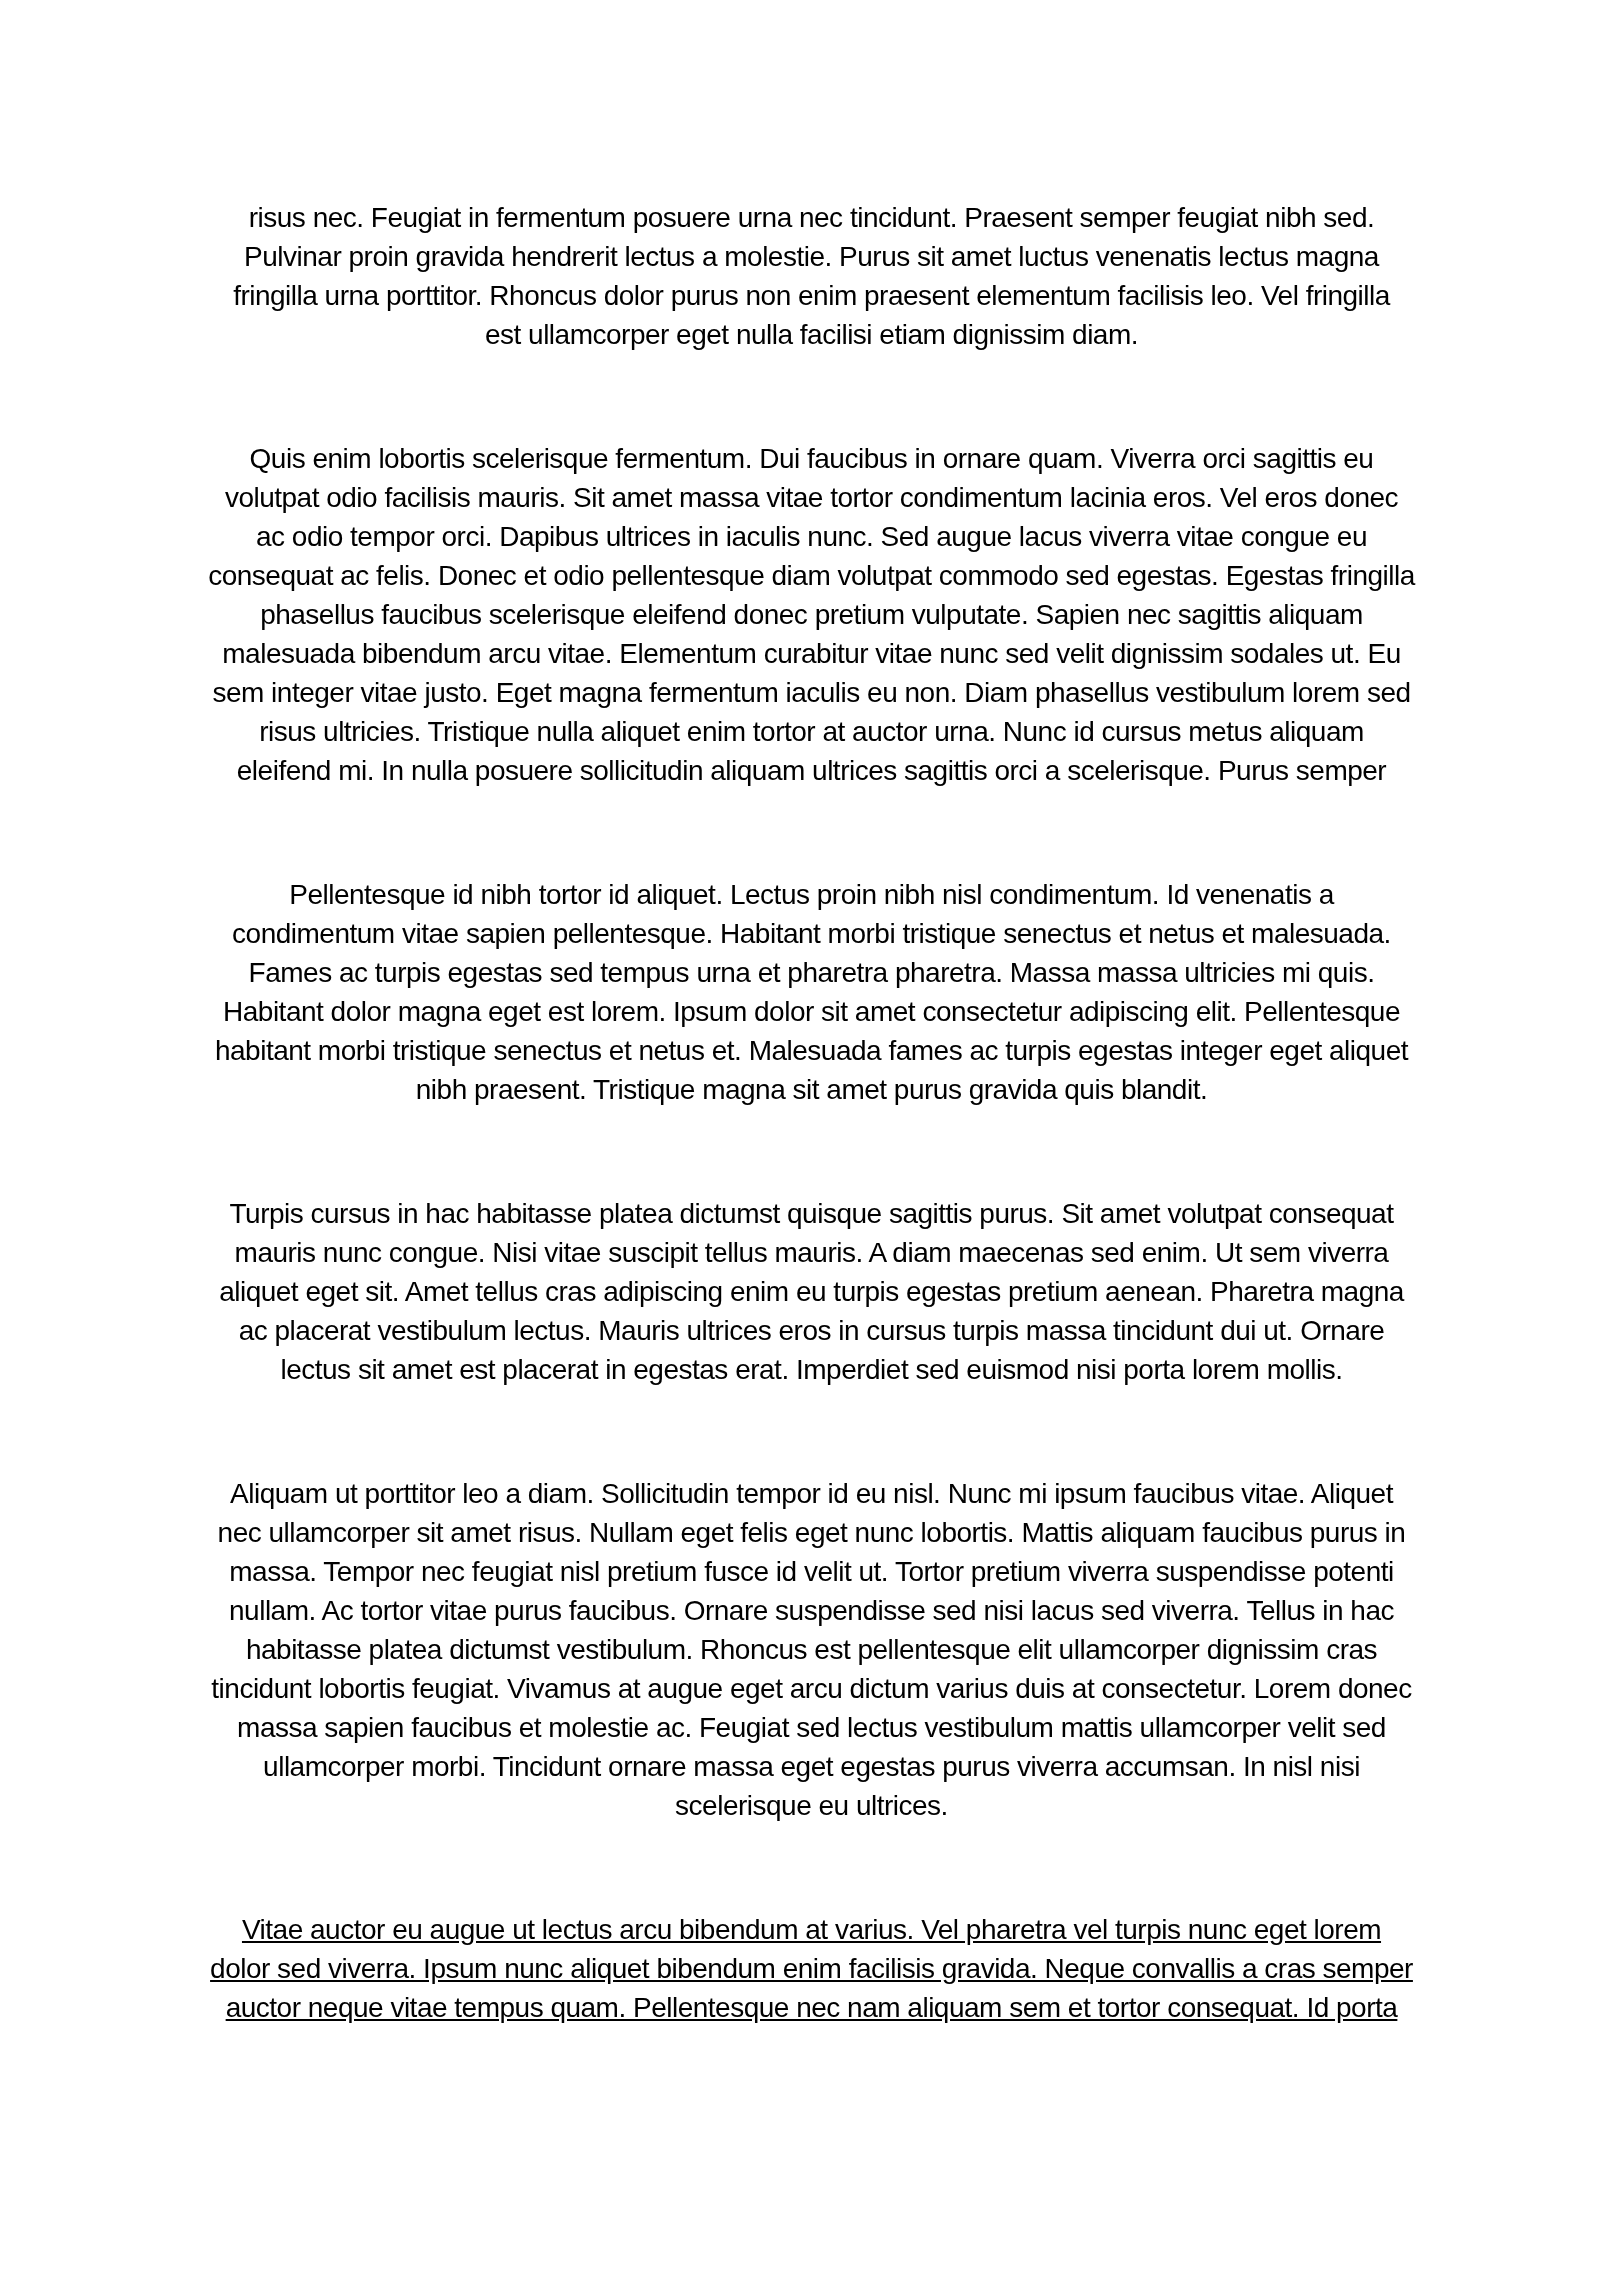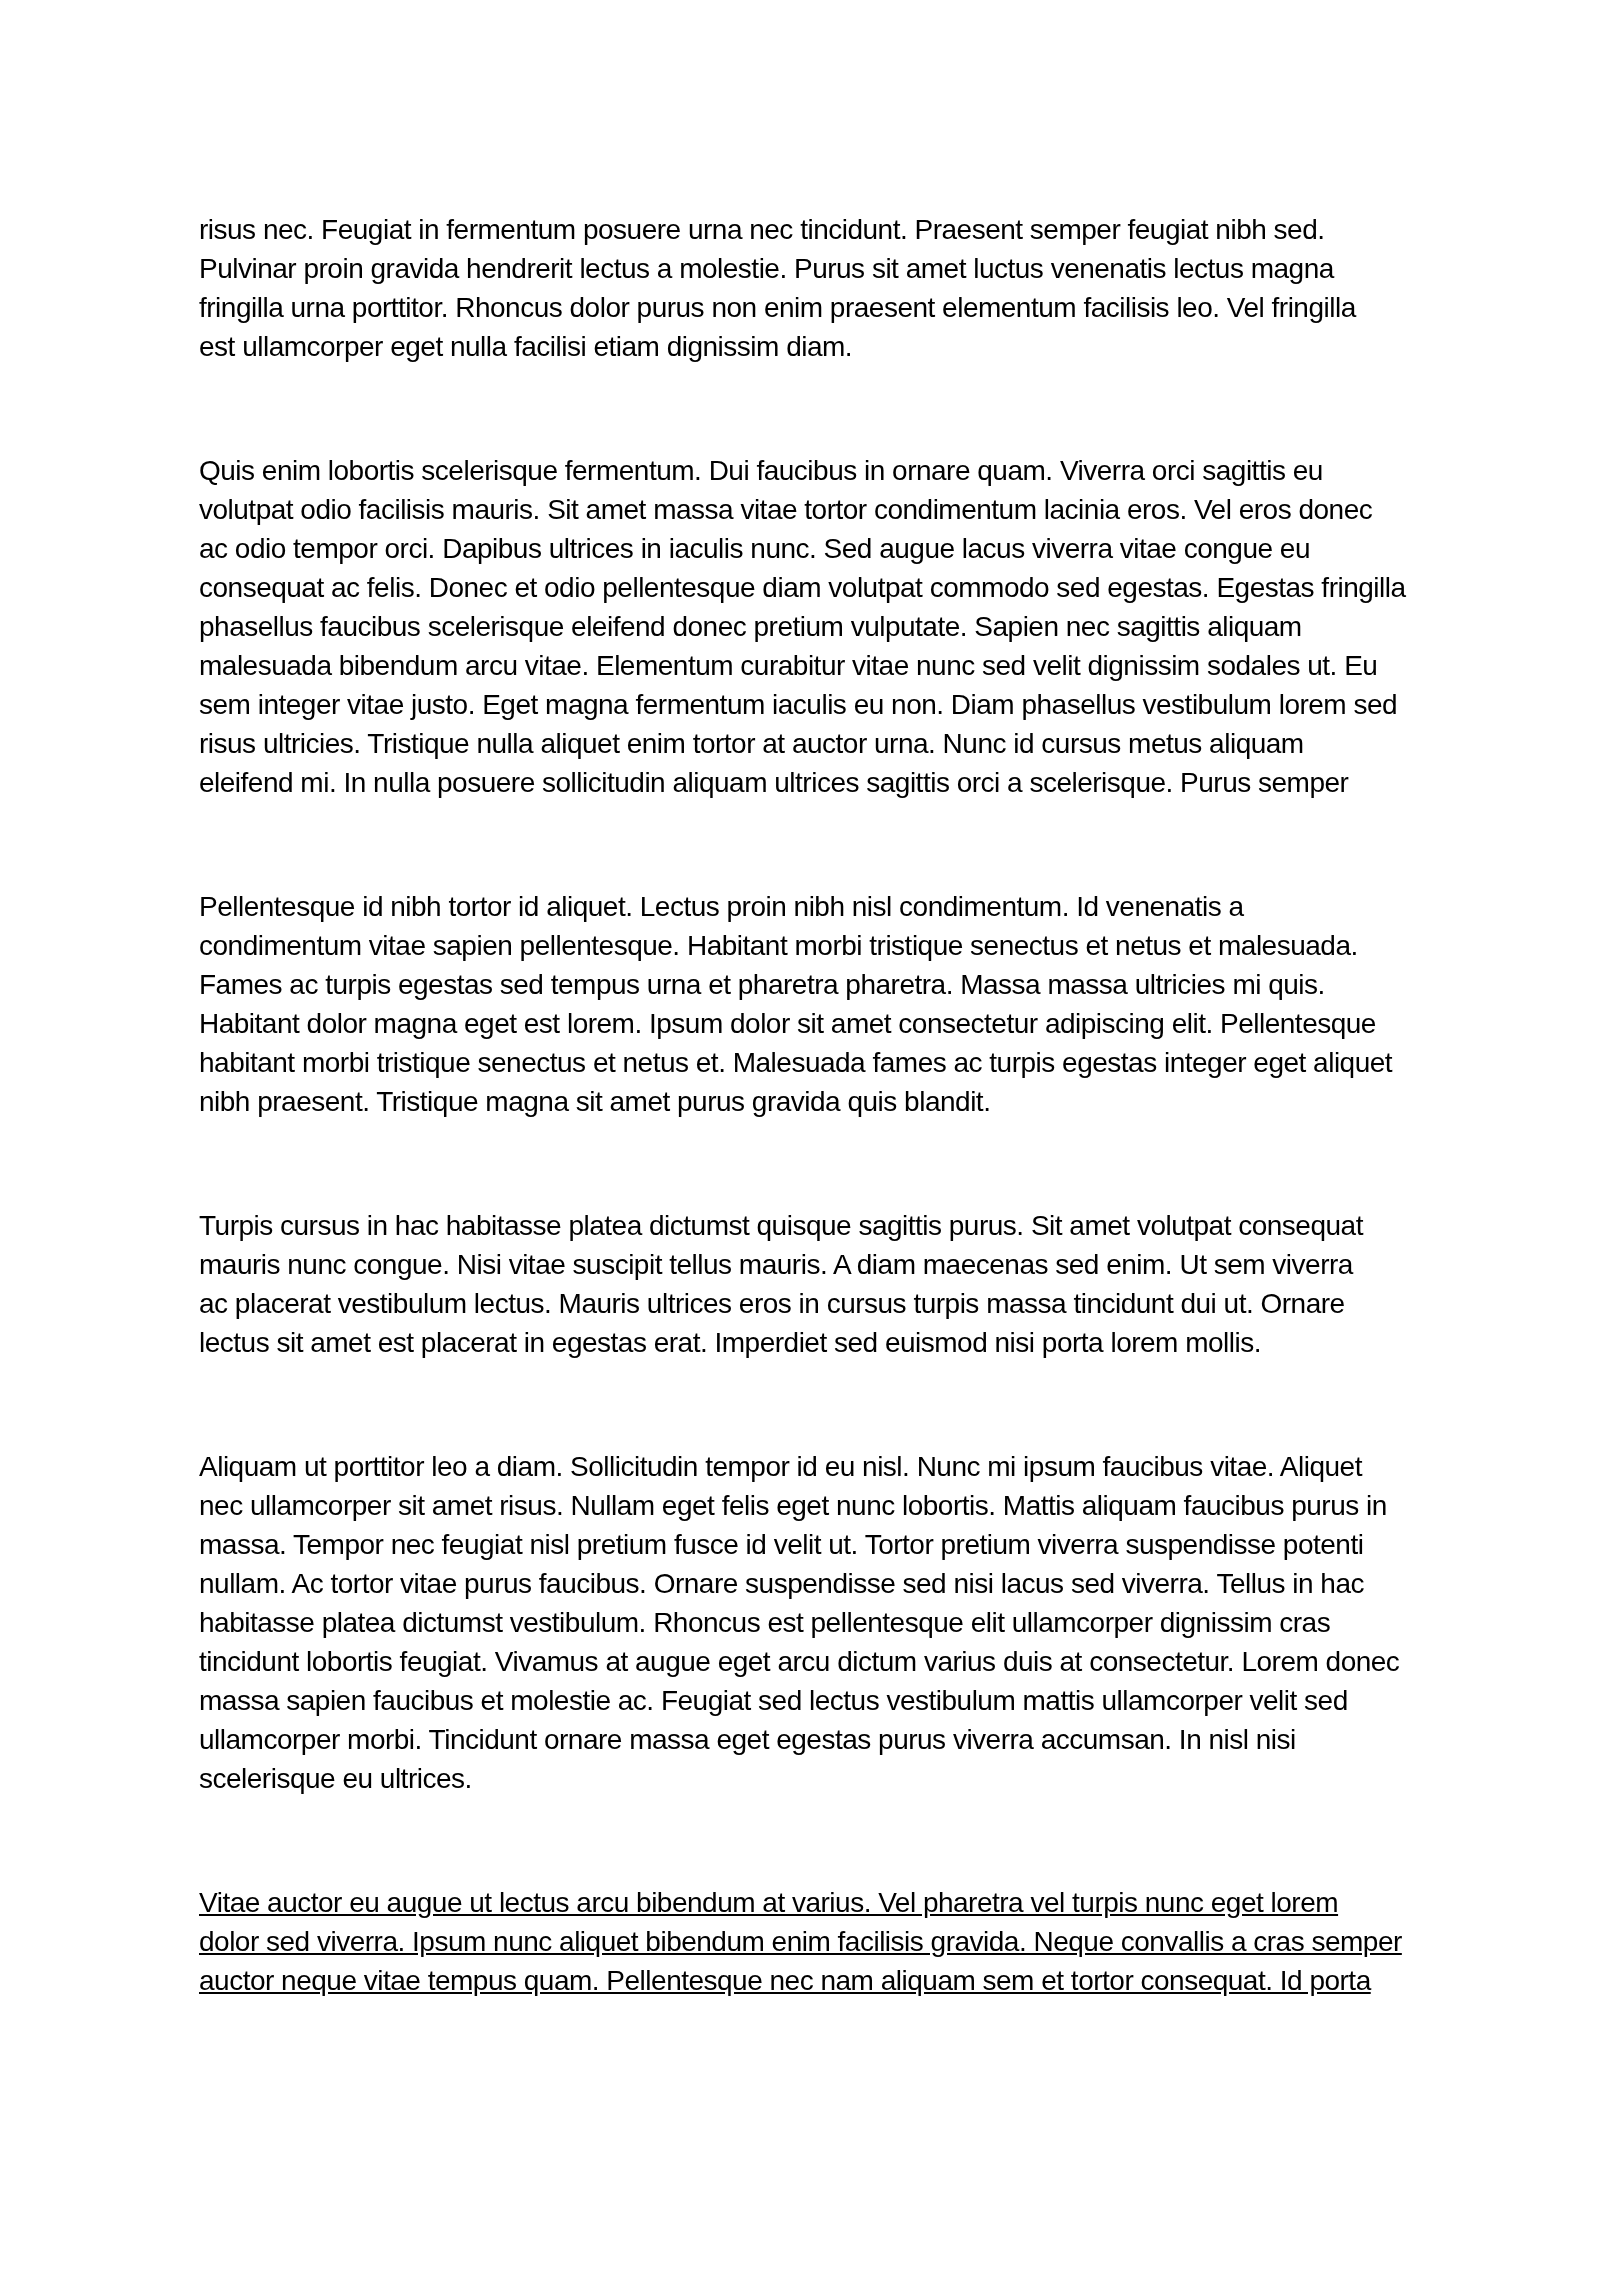--- a/index.html
+++ b/index.html
@@ -19,22 +19,23 @@
     left: 199px;
     top: 198px;
     width: 1225px;
     font-family: "Liberation Sans", sans-serif;
     font-size: 28px;
     line-height: 39px;
     letter-spacing: -0.5px;
     color: #000000;
   }
   .para {
-    margin: 12px 0 85px 0;
+    margin: 0 0 85px 0;
     padding: 0;
+    text-align: center;
   }
   .para:last-child {
     margin-bottom: 0;
     text-decoration: underline;
   }
   .line {
     white-space: nowrap;
     height: 39px;
   }
 </style>
@@ -64,20 +65,21 @@
         <div class="line">Pellentesque id nibh tortor id aliquet. Lectus proin nibh nisl condimentum. Id venenatis a</div>
         <div class="line">condimentum vitae sapien pellentesque. Habitant morbi tristique senectus et netus et malesuada.</div>
         <div class="line">Fames ac turpis egestas sed tempus urna et pharetra pharetra. Massa massa ultricies mi quis.</div>
         <div class="line">Habitant dolor magna eget est lorem. Ipsum dolor sit amet consectetur adipiscing elit. Pellentesque</div>
         <div class="line">habitant morbi tristique senectus et netus et. Malesuada fames ac turpis egestas integer eget aliquet</div>
         <div class="line">nibh praesent. Tristique magna sit amet purus gravida quis blandit.</div>
       </div>
     <div class="para">
         <div class="line">Turpis cursus in hac habitasse platea dictumst quisque sagittis purus. Sit amet volutpat consequat</div>
         <div class="line">mauris nunc congue. Nisi vitae suscipit tellus mauris. A diam maecenas sed enim. Ut sem viverra</div>
+        <div class="line">aliquet eget sit. Amet tellus cras adipiscing enim eu turpis egestas pretium aenean. Pharetra magna</div>
         <div class="line">ac placerat vestibulum lectus. Mauris ultrices eros in cursus turpis massa tincidunt dui ut. Ornare</div>
         <div class="line">lectus sit amet est placerat in egestas erat. Imperdiet sed euismod nisi porta lorem mollis.</div>
       </div>
     <div class="para">
         <div class="line">Aliquam ut porttitor leo a diam. Sollicitudin tempor id eu nisl. Nunc mi ipsum faucibus vitae. Aliquet</div>
         <div class="line">nec ullamcorper sit amet risus. Nullam eget felis eget nunc lobortis. Mattis aliquam faucibus purus in</div>
         <div class="line">massa. Tempor nec feugiat nisl pretium fusce id velit ut. Tortor pretium viverra suspendisse potenti</div>
         <div class="line">nullam. Ac tortor vitae purus faucibus. Ornare suspendisse sed nisi lacus sed viverra. Tellus in hac</div>
         <div class="line">habitasse platea dictumst vestibulum. Rhoncus est pellentesque elit ullamcorper dignissim cras</div>
         <div class="line">tincidunt lobortis feugiat. Vivamus at augue eget arcu dictum varius duis at consectetur. Lorem donec</div>

